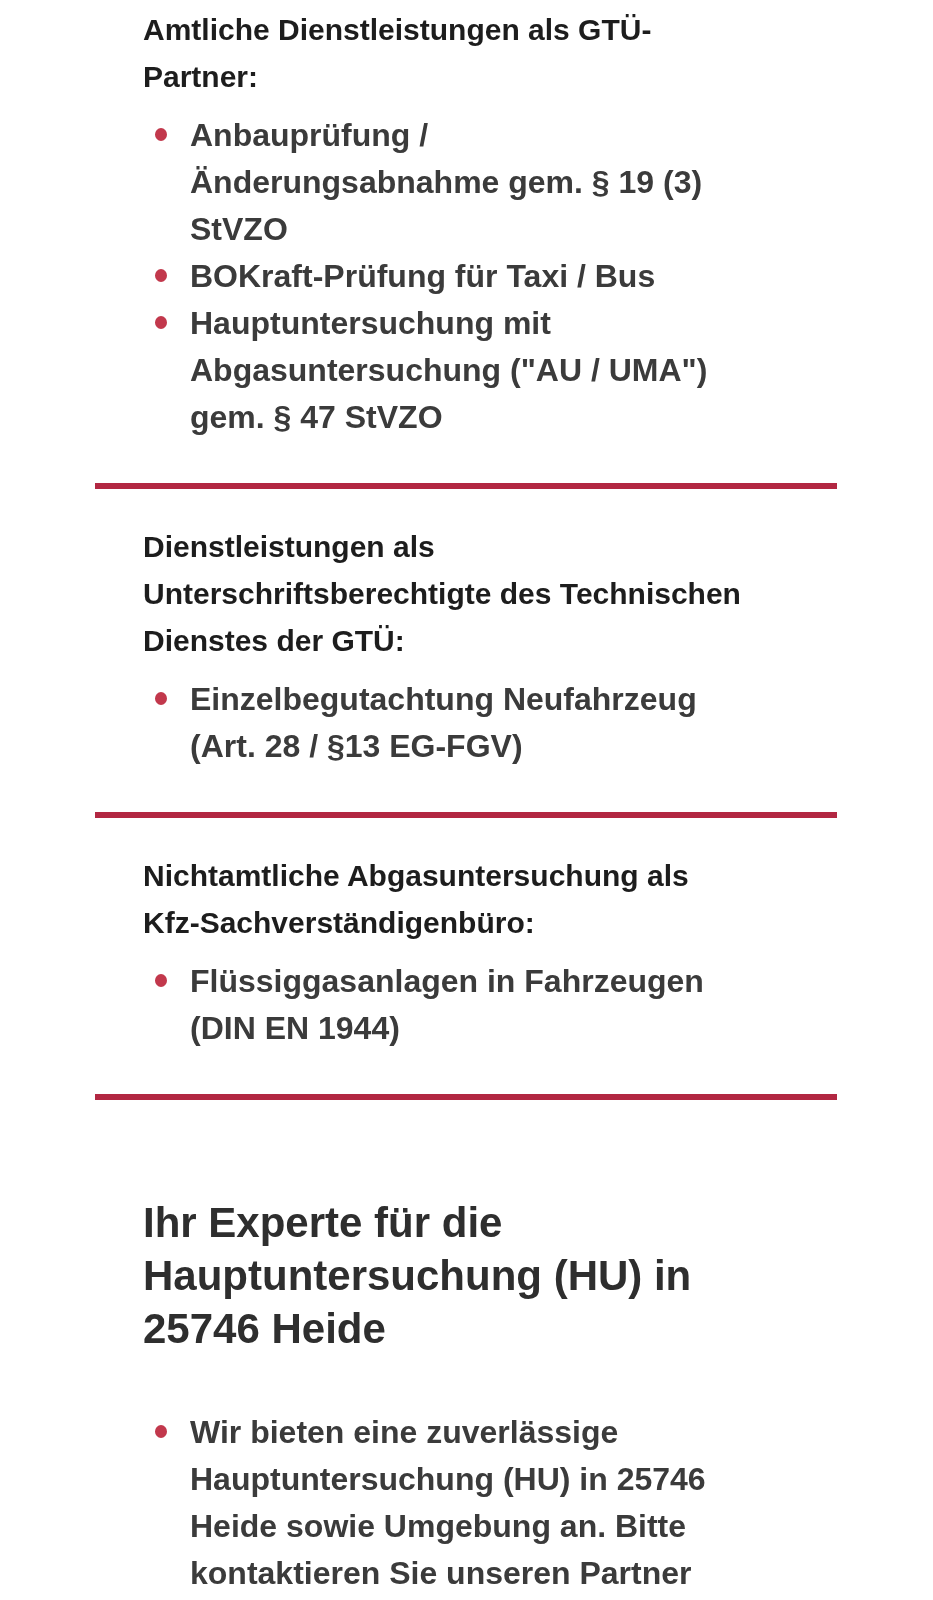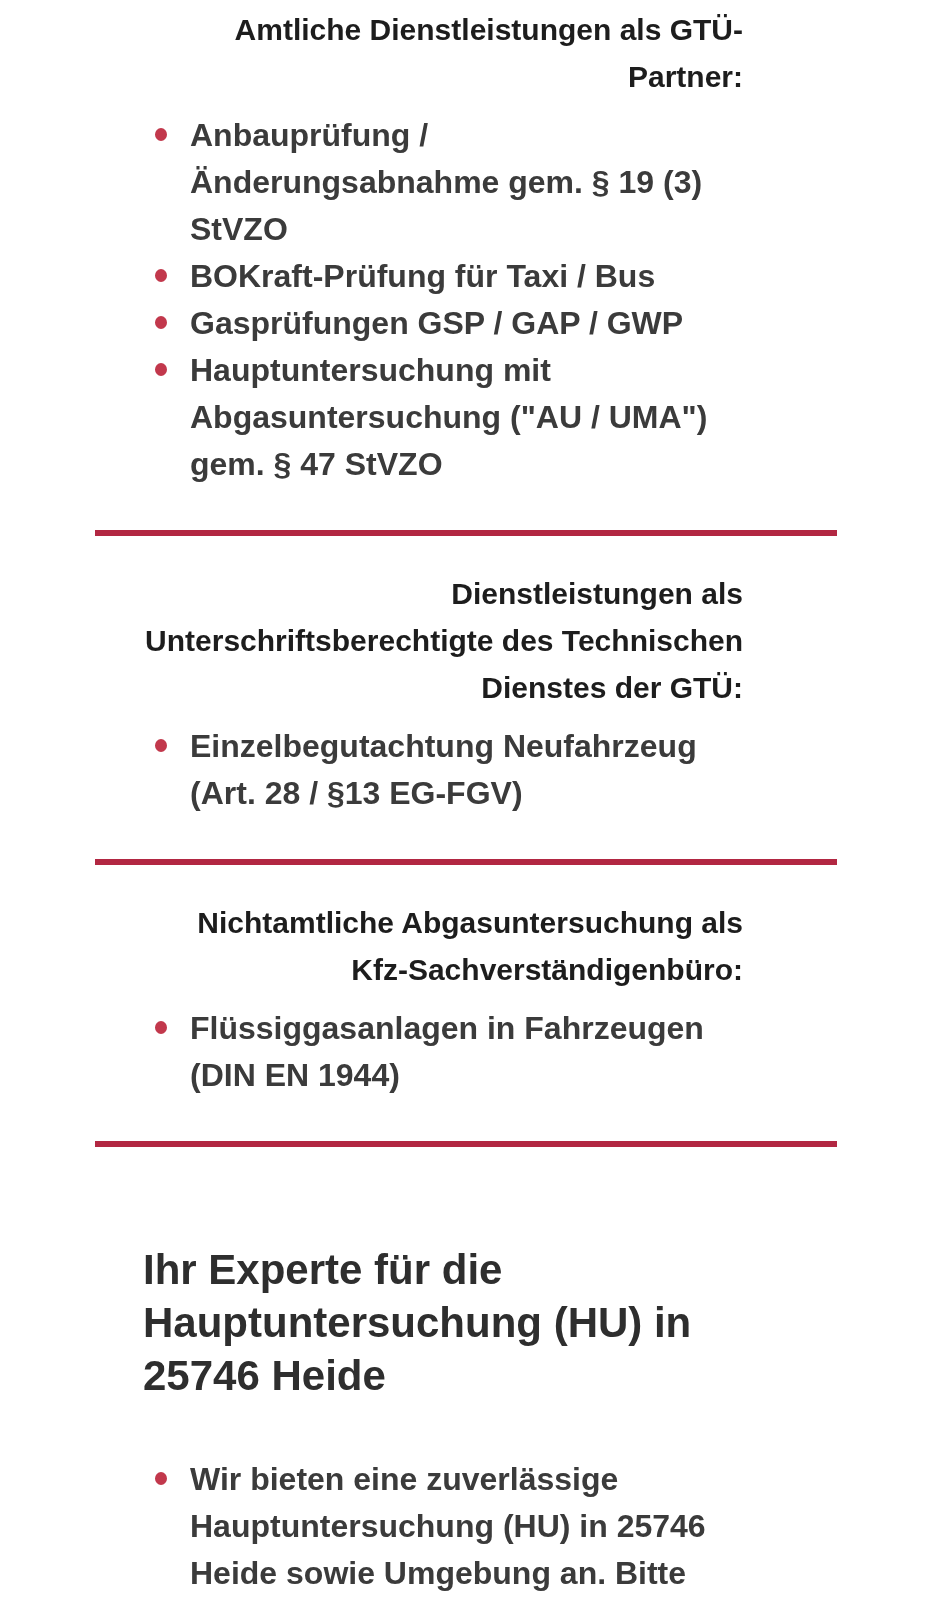--- a/index.html
+++ b/index.html
@@ -11,21 +11,21 @@
   }
   *{box-sizing:border-box;}
   html,body{margin:0;padding:0;}
   body{
     width:933px;height:1600px;overflow:hidden;background:#ffffff;
     font-family:"Liberation Sans", sans-serif;
   }
   .wrapper{padding:6px 96px 0 95px;}
   h3.sec-heading{
     font-size:30px;line-height:47px;font-weight:700;color:var(--heading);
-    margin:0 0 12px 48px;width:600px;text-align:right;
+    margin:0 0 12px 48px;width:600px;
   }
   ul.svc-list{
     list-style:none;margin:0 0 0 48px;padding:0;font-weight:bold;
   }
   ul.svc-list li{
     position:relative;padding-left:47px;width:570px;
     font-size:32px;line-height:47px;color:var(--text);
   }
   ul.svc-list li::before{
     content:"";position:absolute;left:12px;top:16px;
@@ -44,21 +44,20 @@
 </head>
 <body>
 
 <main class="wrapper">
 
   <section>
     <h3 class="sec-heading">Amtliche Dienstleistungen als GTÜ-Partner:</h3>
     <ul class="svc-list">
       <li>Anbauprüfung / Änderungsabnahme gem. § 19 (3) StVZO</li>
       <li>BOKraft-Prüfung für Taxi / Bus</li>
-      <li>Gasprüfungen GSP / GAP / GWP</li>
       <li>Hauptuntersuchung mit Abgasuntersuchung ("AU / UMA") gem. § 47 StVZO</li>
     </ul>
   </section>
 
   <hr class="sec-divider">
 
   <section>
     <h3 class="sec-heading">Dienstleistungen als Unterschriftsberechtigte des Technischen Dienstes der GTÜ:</h3>
     <ul class="svc-list">
       <li>Einzelbegutachtung Neufahrzeug (Art. 28 / §13 EG-FGV)</li>

